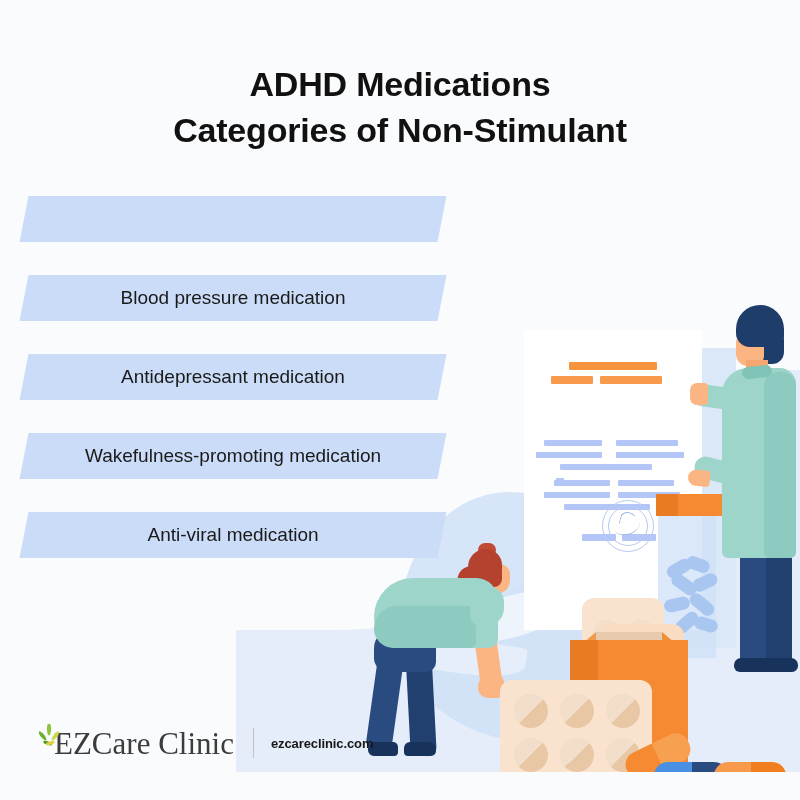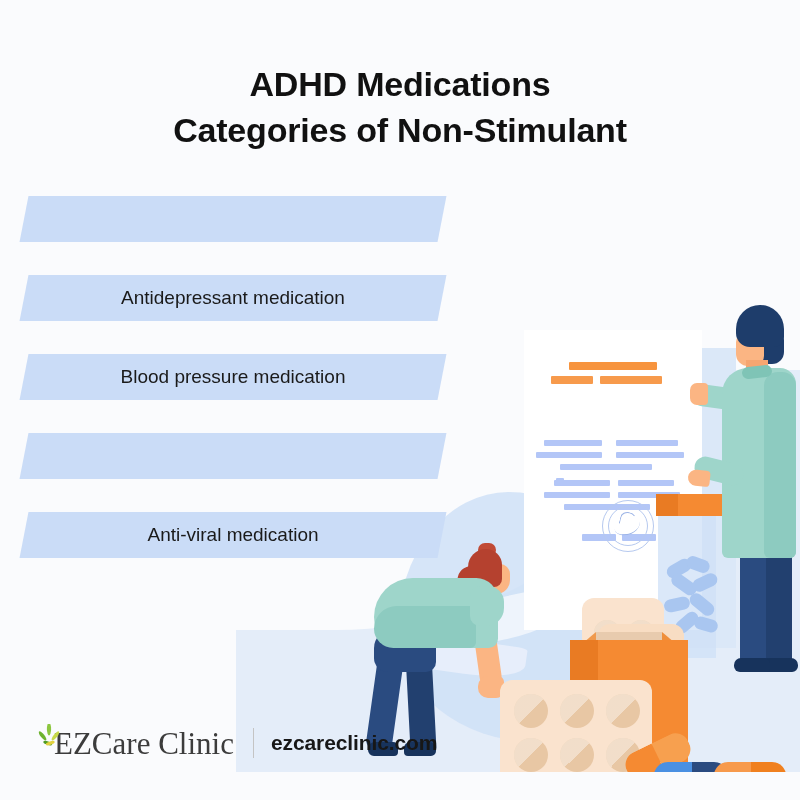--- a/index.html
+++ b/index.html
@@ -152,21 +152,21 @@
     letter-spacing: 0px;
     line-height: 1;
   }
   .divider {
     width: 1px;
     height: 30px;
     background: #c4c4c4;
     margin: 0 17px 0 19px;
   }
   .site {
-    font-size: 21px;
+    font-size: 13px;
     font-weight: bold;
     color: #171717;
     letter-spacing: -0.1px;
     text-align: center;
   }
 
   
   .rx-sheet {
     position: absolute;
     left: 524px;
@@ -636,28 +636,29 @@
     <div>ADHD Medications</div>
     <div>Categories of Non-Stimulant</div>
   </div>
 
   <div class="med-list">
     <div class="med-row">
       <div class="med-shape"></div>
     </div>
     <div class="med-row">
       <div class="med-shape"></div>
-      <div class="med-label">Antidepressant medication</div>
+      <div class="med-label">Blood pressure medication</div>
     </div>
     <div class="med-row">
       <div class="med-shape"></div>
-      <div class="med-label">Blood pressure medication</div>
+      <div class="med-label">Antidepressant medication</div>
     </div>
     <div class="med-row">
       <div class="med-shape"></div>
+      <div class="med-label">Wakefulness-promoting medication</div>
     </div>
     <div class="med-row">
       <div class="med-shape"></div>
       <div class="med-label">Anti-viral medication</div>
     </div>
   </div>
 
   <div>
 
     <div class="rx-sheet">

